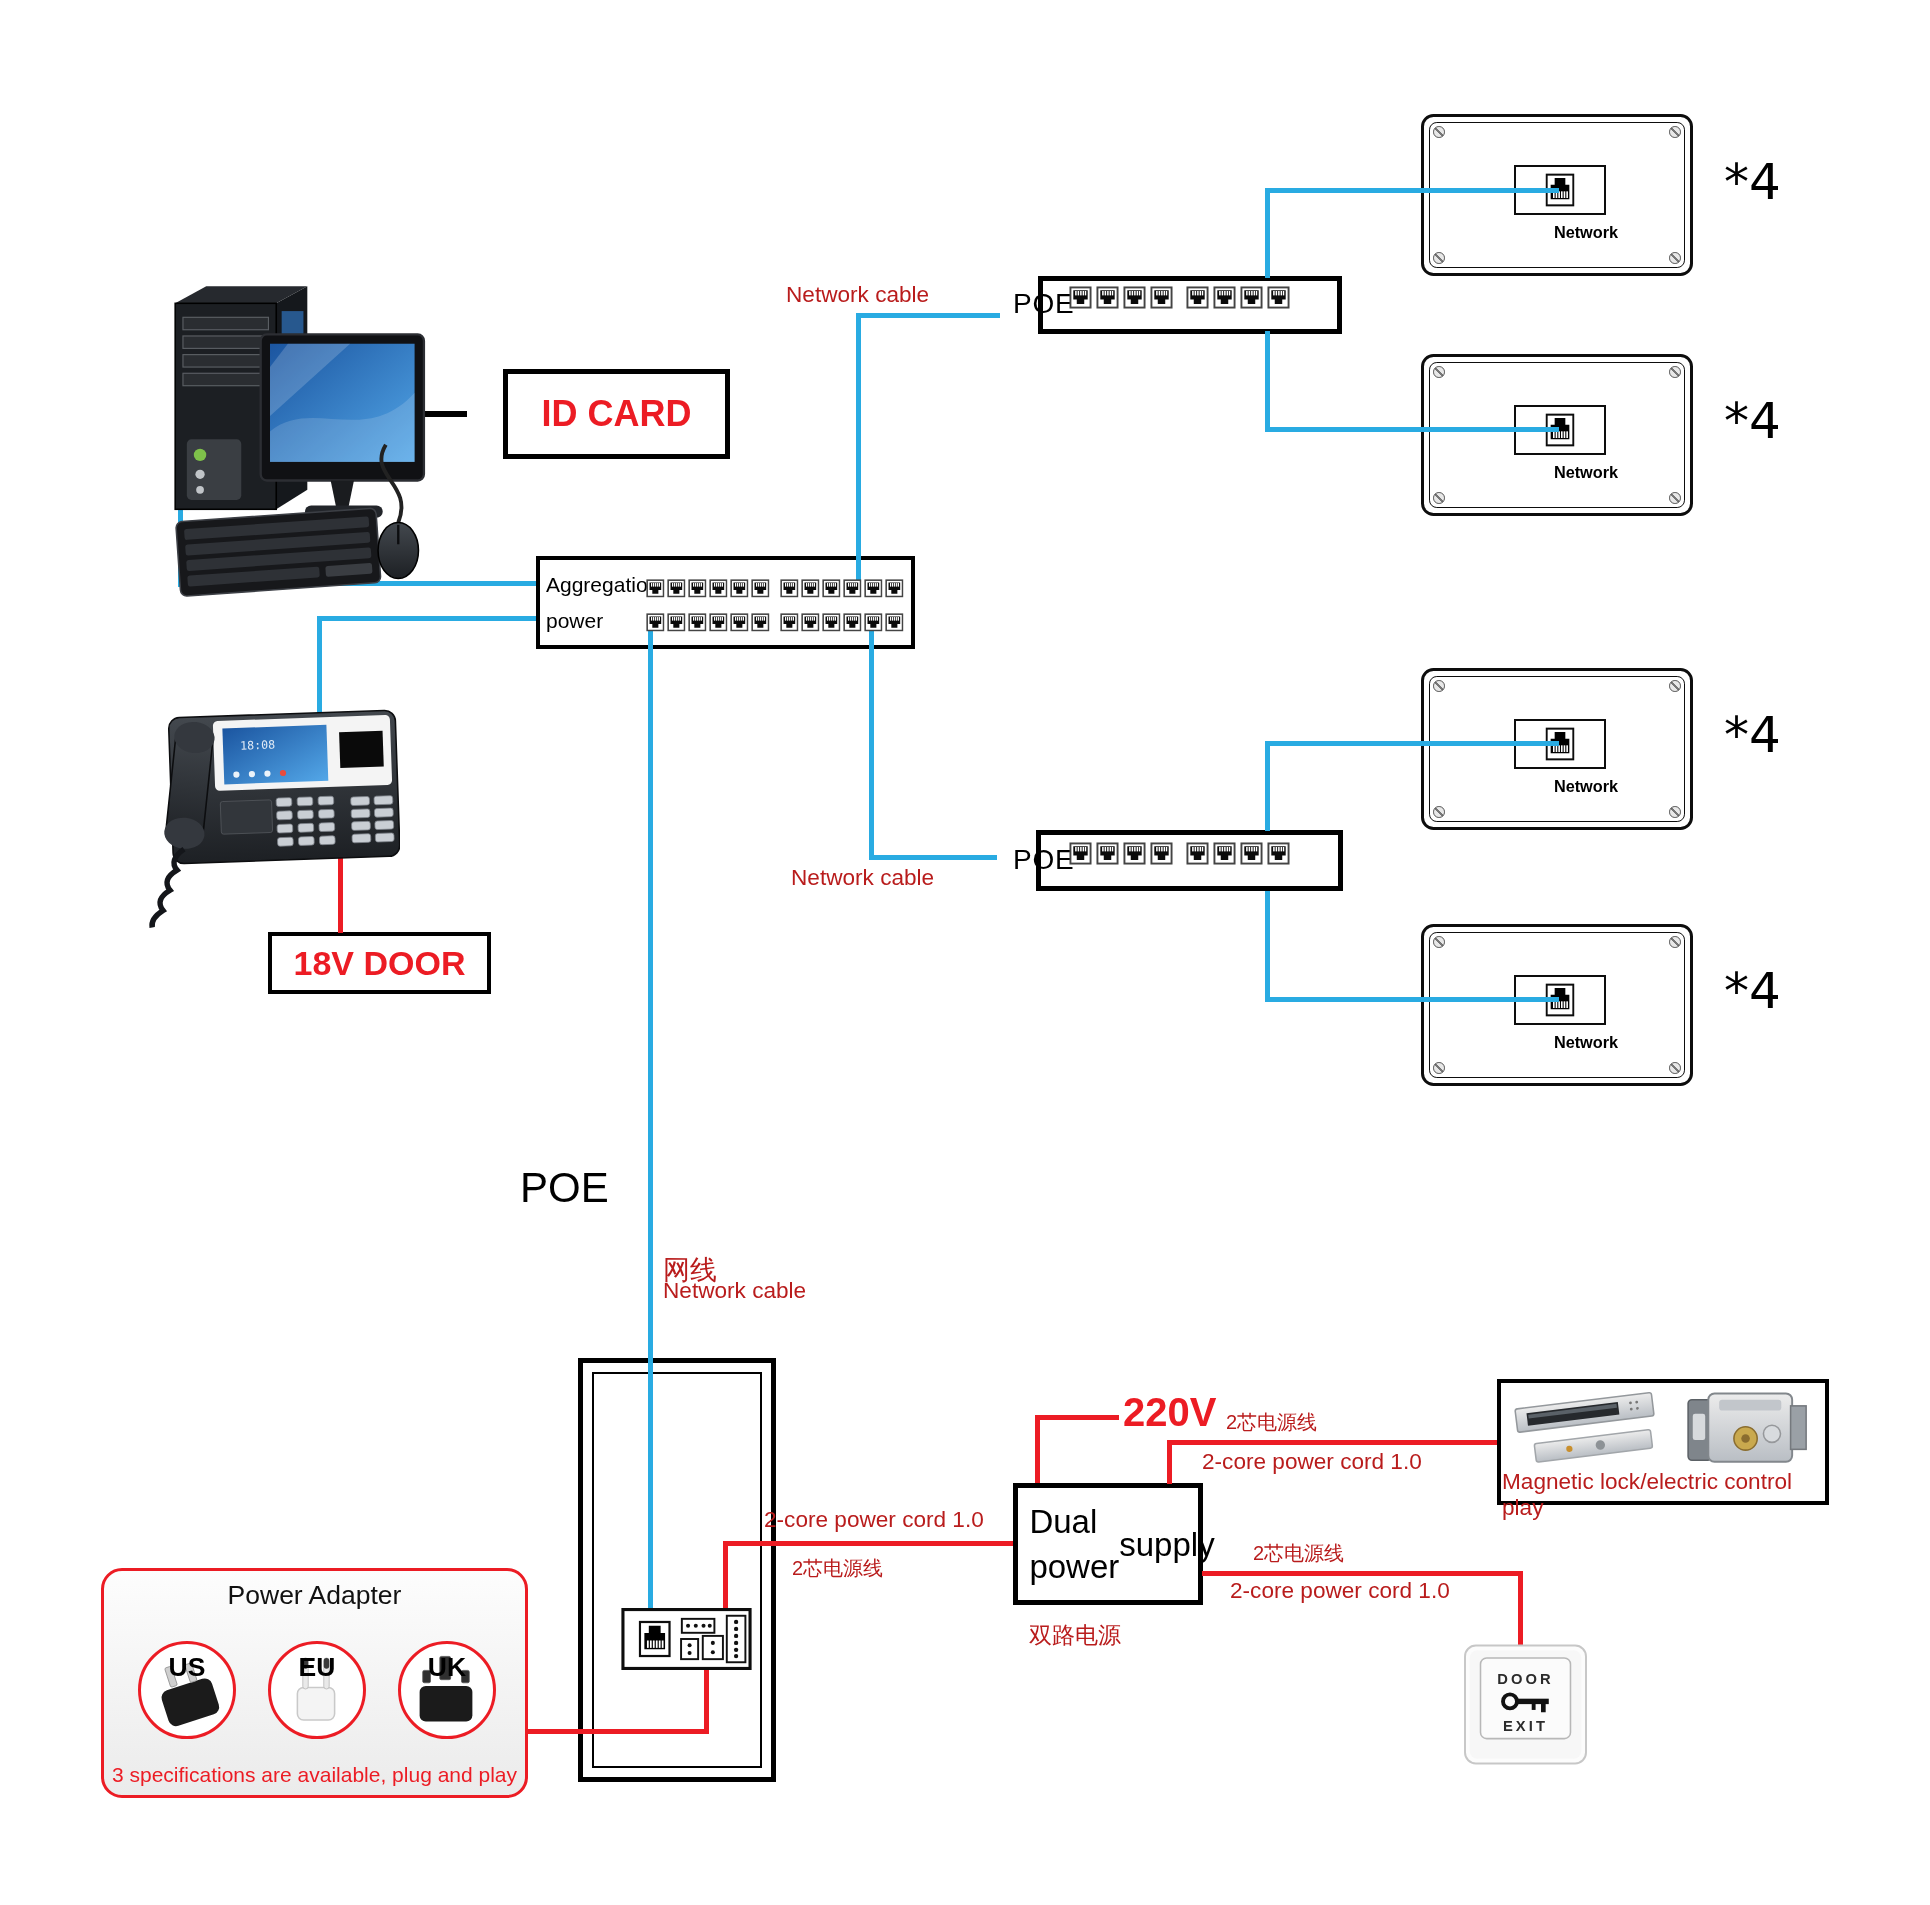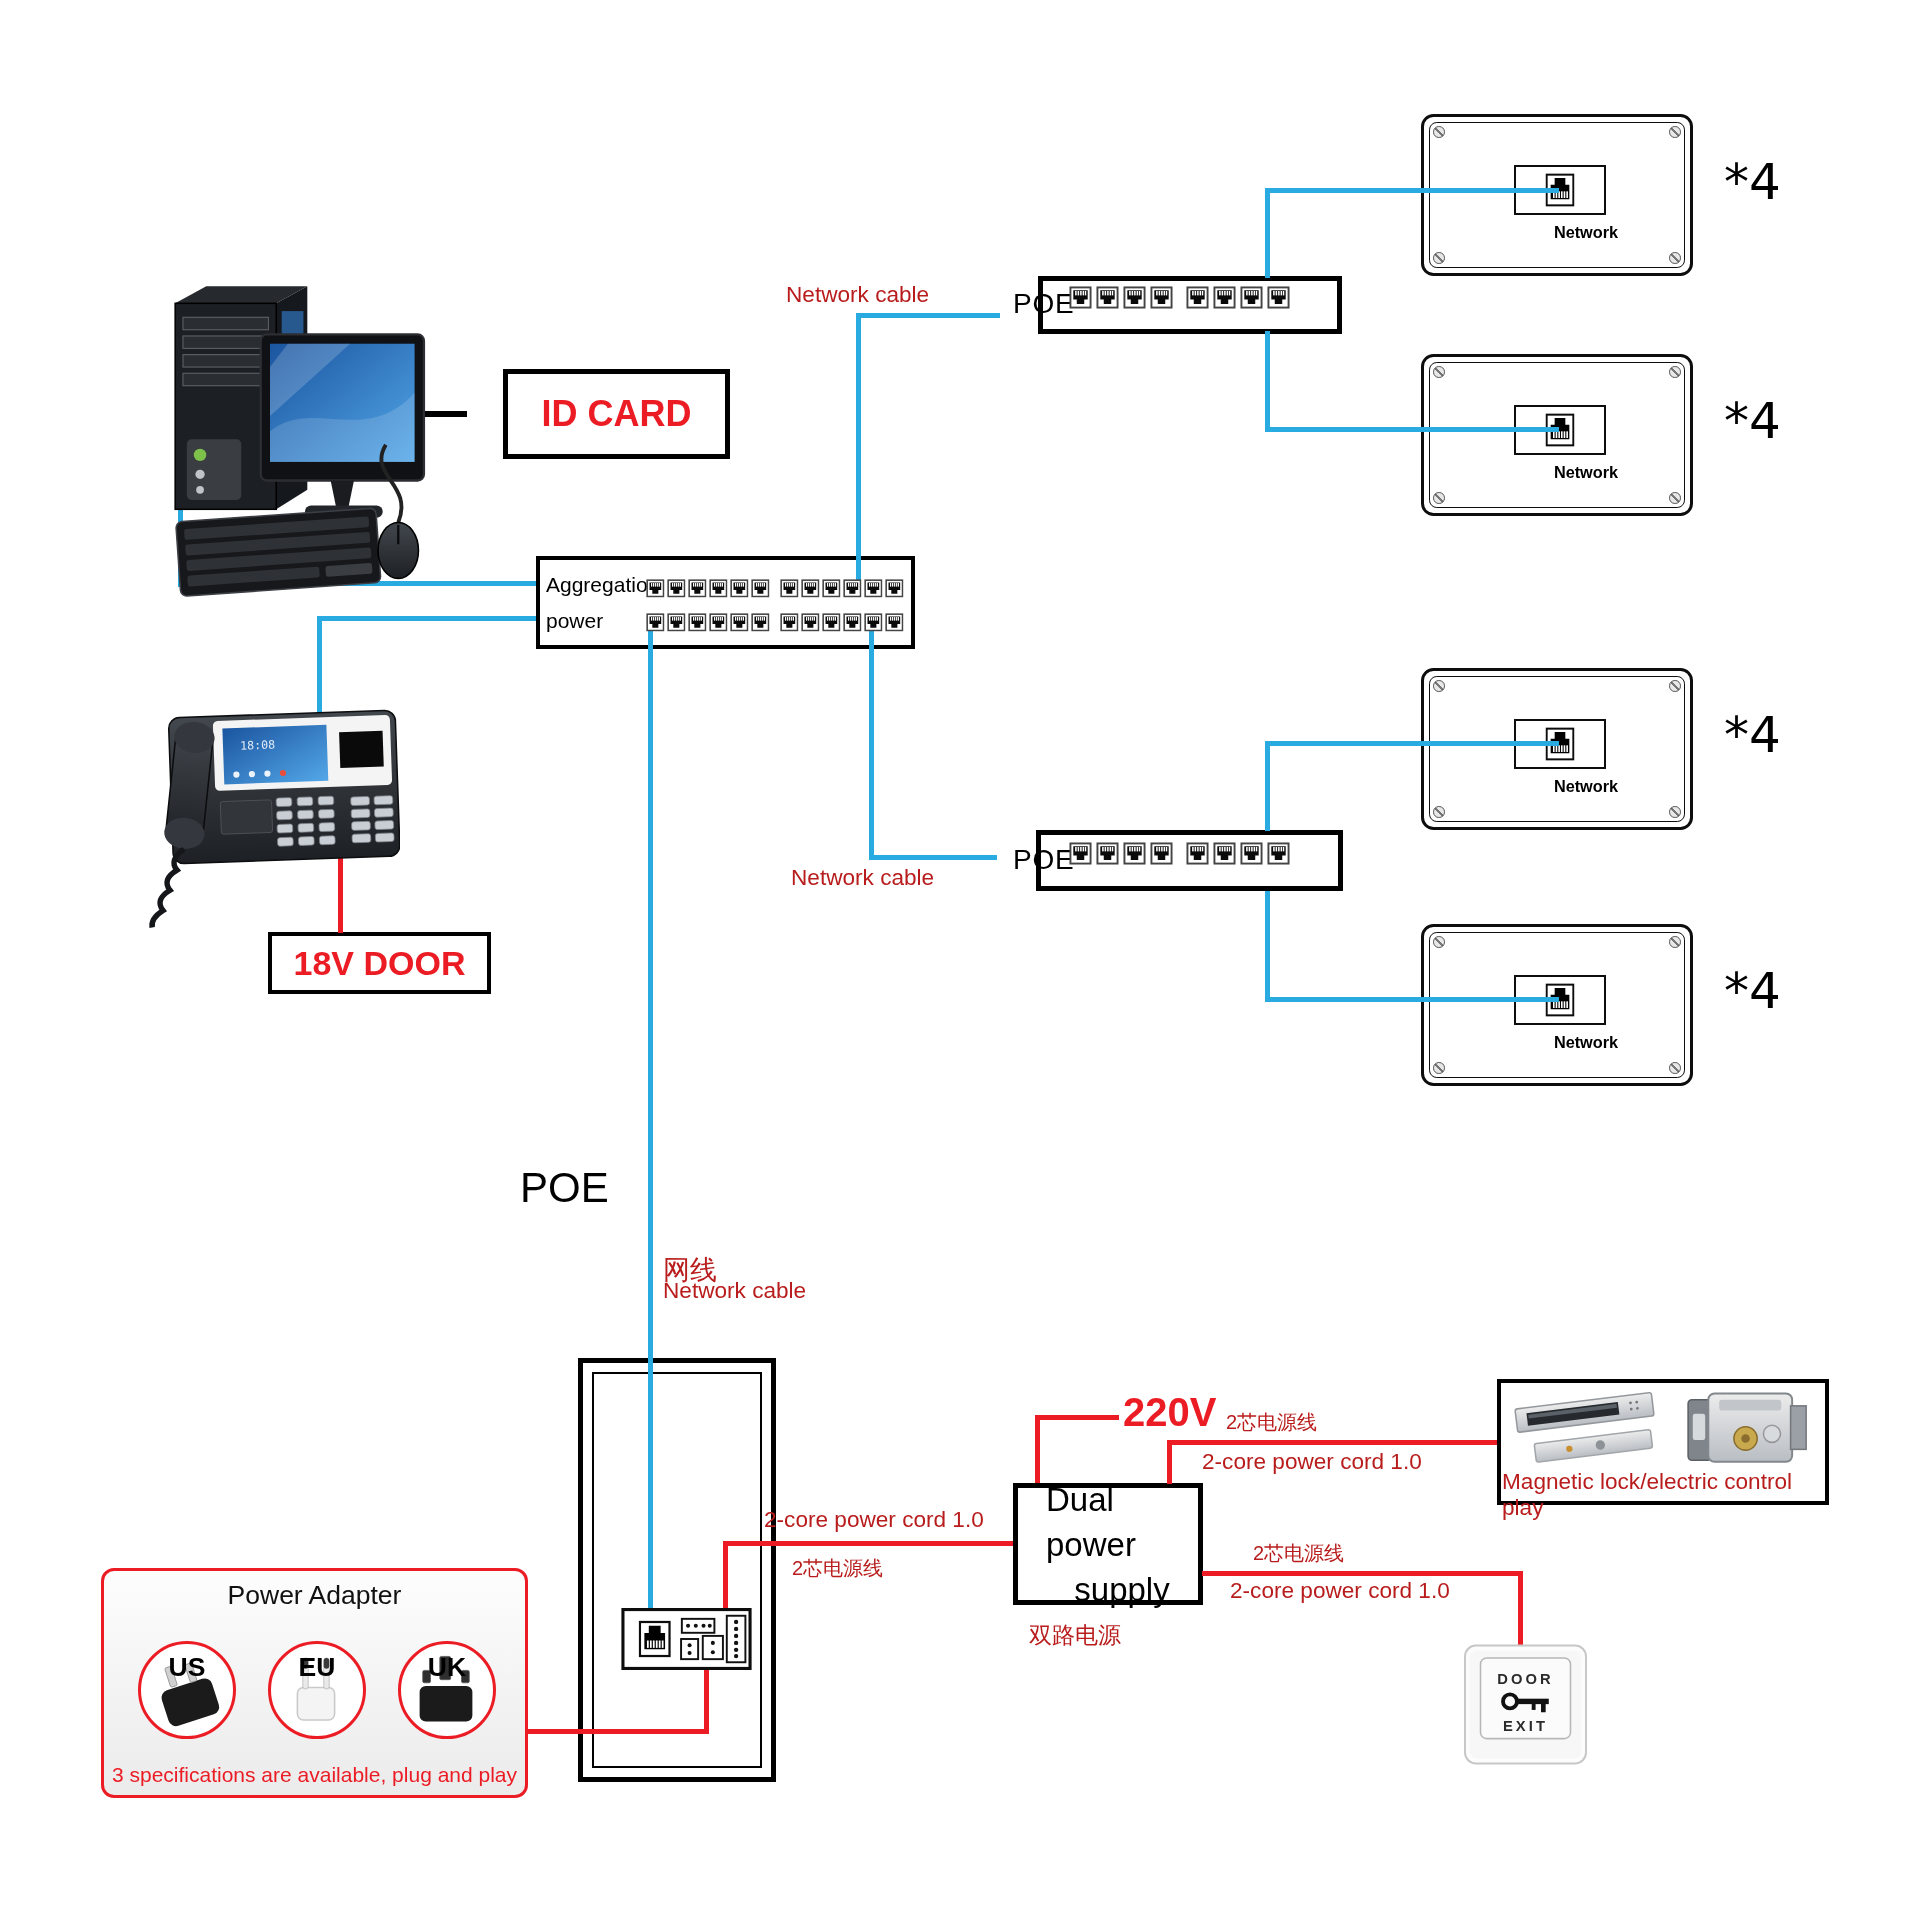--- a/index.html
+++ b/index.html
@@ -29,30 +29,30 @@
          background:linear-gradient(45deg,transparent 42%,#777 42%,#777 58%,transparent 58%),#e8e8e8;}
   .s-tl{left:9.3px;top:9.3px}.s-tr{right:9.3px;top:9.3px}.s-bl{left:9.3px;bottom:9.3px}.s-br{right:9.3px;bottom:9.3px}
   .panel-module{position:absolute;left:90px;top:48px;width:92px;height:50px;border:2.3px solid #0d0d0d;
                 background:#fff;box-sizing:border-box;display:flex;align-items:center;justify-content:center;z-index:3;}
   .panel-label{position:absolute;left:0;top:106px;width:100%;text-align:center;font-size:16.3px;font-weight:bold;z-index:3;margin-left:29px;}
   .qty{position:absolute;font-size:50px;color:#000;z-index:3;font-family:"DejaVu Sans",sans-serif;}
   
   .cbl{position:absolute;text-align:left;color:#b91c1c;z-index:3;}
   
   #pa-box{position:absolute;left:101px;top:1568px;width:427px;height:230px;box-sizing:border-box;
-          border:3.9px solid #ec1c24;border-radius:13px;z-index:1;
+          border:3.9px solid #ec1c24;border-radius:21px;z-index:1;
           background:linear-gradient(#fdfdfd,#ebebeb);}
   .pa-title{position:absolute;left:0;top:9.3px;width:100%;text-align:center;font-size:26.5px;color:#111;}
   .pa-circle{position:absolute;top:70px;width:98px;height:98px;border:3.9px solid #ec1c24;border-radius:50%;
              box-sizing:border-box;background:#fff;overflow:hidden;}
   .pa-tag{position:absolute;top:8px;width:100%;text-align:center;font-size:26.5px;font-weight:bold;color:#000000;z-index:2;}
   .pa-note{position:absolute;left:0;top:192px;width:100%;text-align:center;font-size:21px;color:#ec1c24;}
   
   #dps{position:absolute;left:1013px;top:1483px;width:190px;height:122px;border:5.4px solid #000;background:#fff;
-       box-sizing:border-box;display:flex;flex-direction:column;align-items:center;justify-content:center;z-index:1;padding-left:28px;}
+       box-sizing:border-box;display:flex;flex-direction:row;align-items:center;justify-content:center;z-index:1;padding-left:28px;}
   #dps div{font-size:33px;line-height:45px;color:#000;}
   
   #station{position:absolute;left:578px;top:1358px;width:198px;height:424px;border:5.4px solid #000;
            box-sizing:border-box;background:#fff;z-index:1;}
   #station .in{position:absolute;left:8.6px;top:8.6px;right:8.6px;bottom:8.6px;border:2.3px solid #000;}
   
   .bigpoe{position:absolute;left:520px;top:1164px;font-size:42px;color:#000;z-index:3;}
   .v220{position:absolute;left:1123px;top:1390px;font-size:40px;font-weight:bold;color:#ec1c24;z-index:3;}
   .z3{z-index:3;}
   svg{display:block;}

